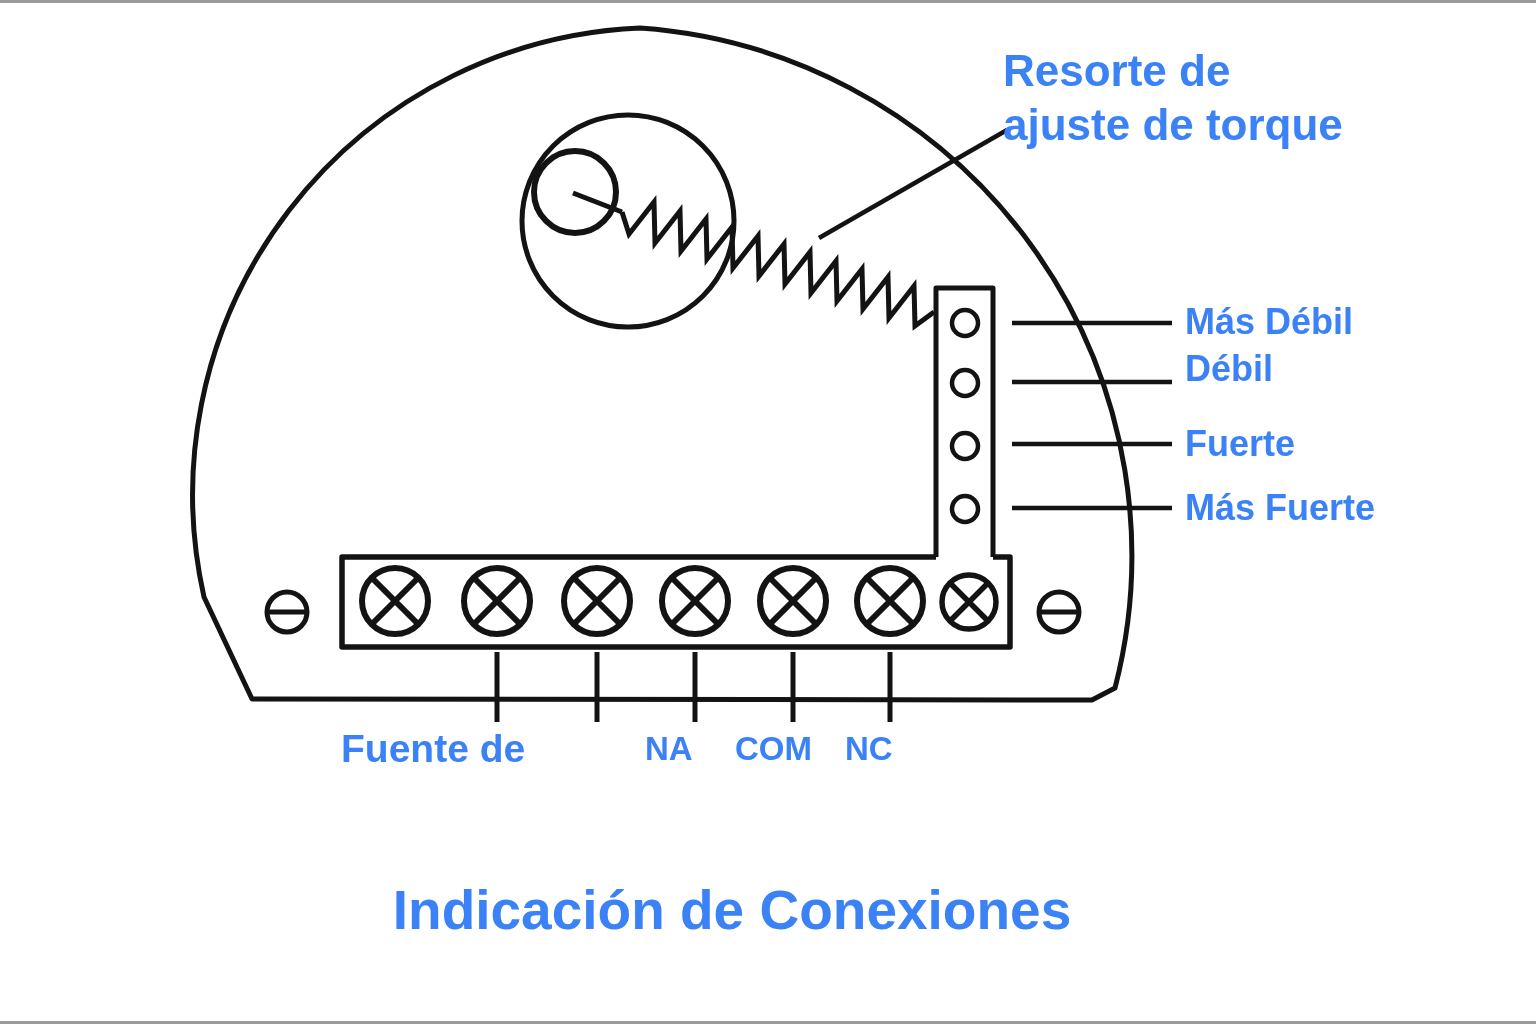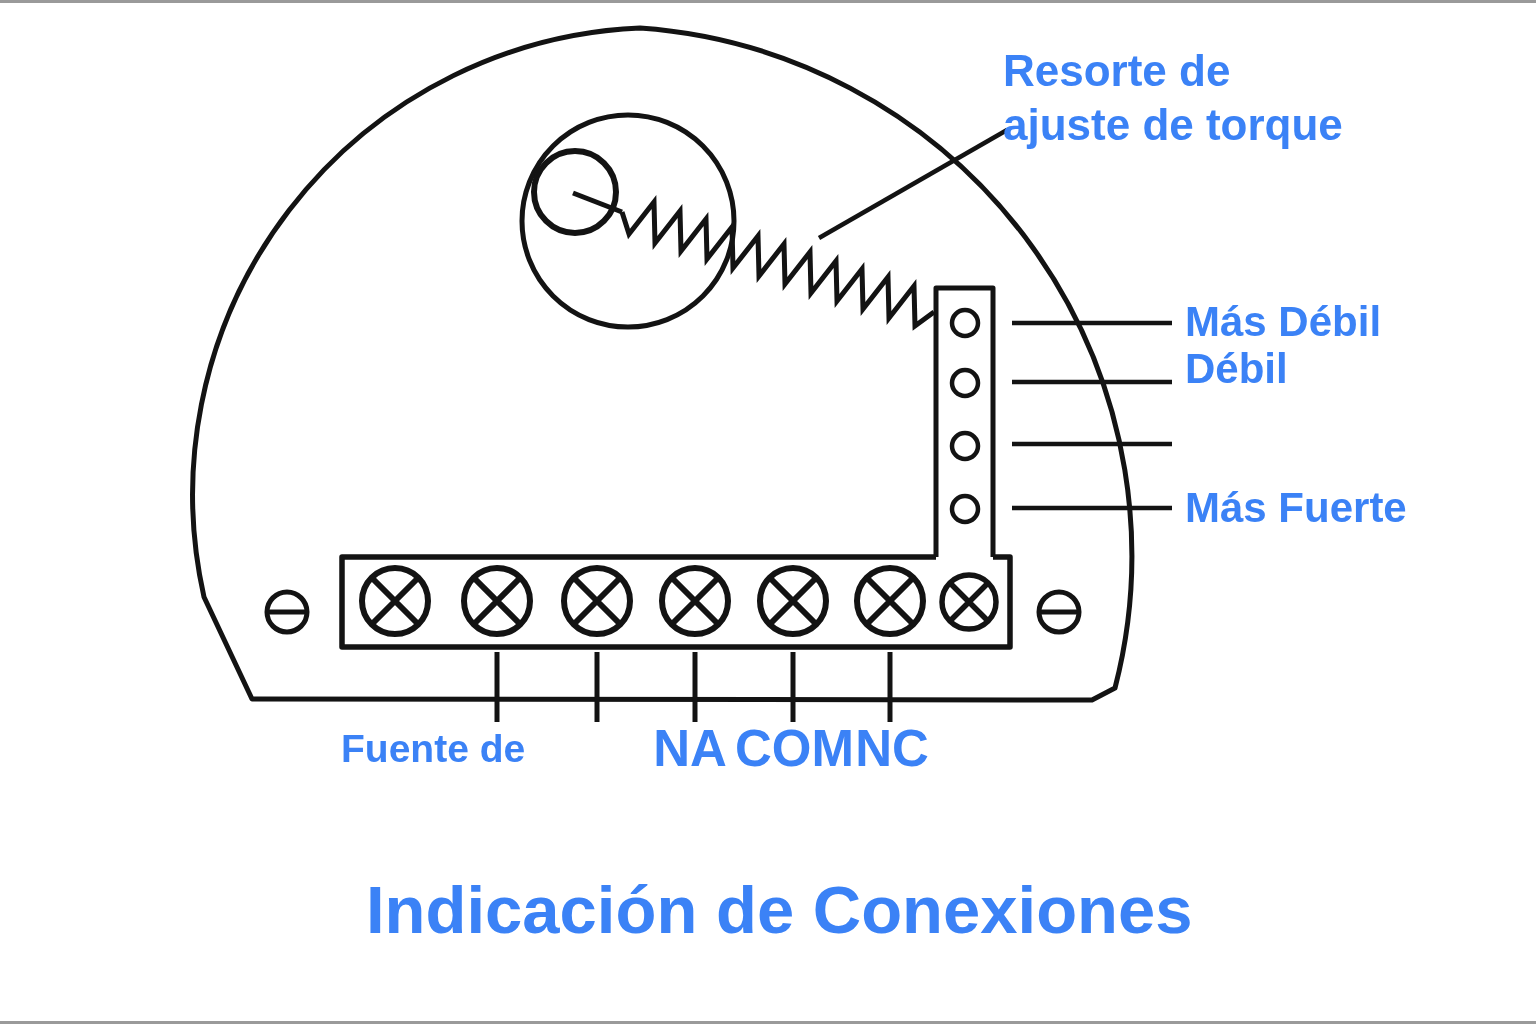--- a/index.html
+++ b/index.html
@@ -10,31 +10,31 @@
     overflow:hidden;
     font-family:"Liberation Sans", sans-serif;
     color:#3b82f6;
   }
   .edge-bar{position:absolute;left:0;width:1536px;height:3px;background:#9a9a9a;}
   .edge-bar.top{top:0;}
   .edge-bar.bottom{top:1021px;}
   svg.lineart{position:absolute;left:0;top:0;}
   .lbl{position:absolute;font-weight:bold;white-space:nowrap;}
   .spring-label{left:1003px;top:44px;font-size:44px;line-height:54px;text-align:left;}
-  .torque-label{left:1185px;height:54px;line-height:54px;font-size:42px;}
+  .torque-label{left:1185px;height:54px;line-height:54px;font-size:36px;}
   .torque-0{top:295px;}
   .torque-1{top:342px;}
   .torque-2{top:417px;}
   .torque-3{top:481px;}
   .power-label{left:341px;top:726px;width:324px;text-align:left;font-size:39px;line-height:45px;}
-  .bottom-label{top:726px;font-size:51px;line-height:45px;text-align:center;}
+  .bottom-label{top:726px;font-size:33px;line-height:45px;}
   .lbl-na{left:645px;width:90px;}
   .lbl-com{left:735px;width:114px;}
   .lbl-nc{left:845px;width:94px;}
-  .title{left:366px;top:880px;width:732px;text-align:center;font-size:67px;line-height:60px;font-weight:bold;}
+  .title{left:366px;top:880px;width:732px;text-align:center;font-size:55px;line-height:60px;font-weight:bold;}
 </style>
 </head>
 <body>
 
 <div class="stage">
 
   <div class="edge-bar top"></div>
   <div class="edge-bar bottom"></div>
 
   <svg class="lineart" width="1536" height="1024" viewBox="0 0 1536 1024" fill="none" stroke="#131313" stroke-linejoin="round">
@@ -114,20 +114,21 @@
     </g>
   </svg>
 
   <div class="lbl spring-label">
     <div>Resorte de</div>
     <div>ajuste de torque</div>
   </div>
 
   <div class="lbl torque-label torque-0">Más Débil</div>
   <div class="lbl torque-label torque-1">Débil</div>
+  <div class="lbl torque-label torque-2">Fuerte</div>
   <div class="lbl torque-label torque-3">Más Fuerte</div>
 
   <div class="lbl power-label">
     <div>Fuente de</div>
   </div>
   <div class="lbl bottom-label lbl-na">NA</div>
   <div class="lbl bottom-label lbl-com">COM</div>
   <div class="lbl bottom-label lbl-nc">NC</div>
 
   <div class="lbl title">Indicación de Conexiones</div>

